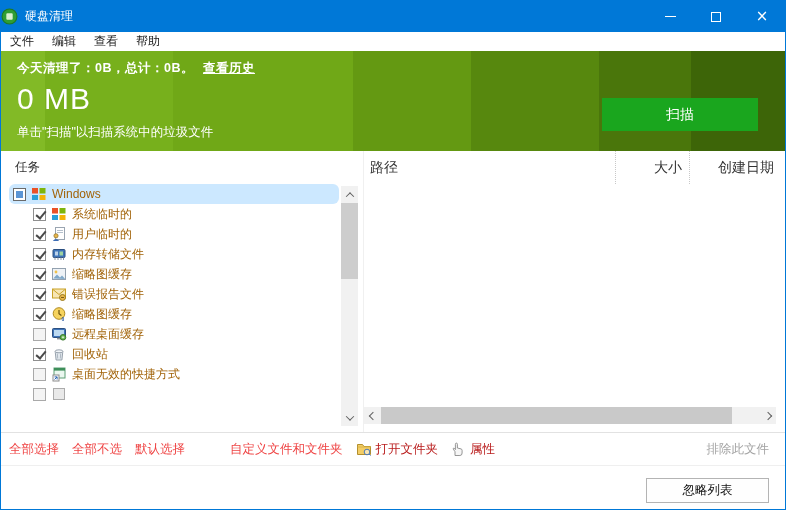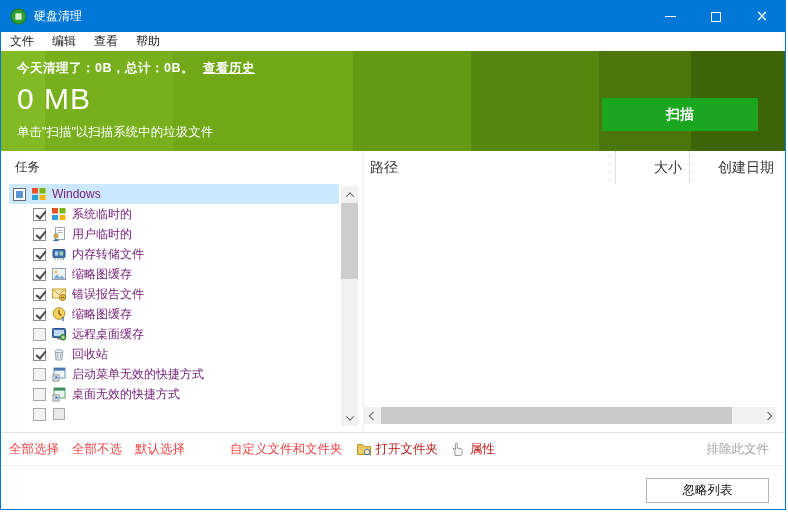--- a/index.html
+++ b/index.html
@@ -1,21 +1,21 @@
 <!DOCTYPE html>
 <html><head>
 <meta charset="utf-8">
 <style>
   * { box-sizing: border-box; margin: 0; padding: 0; }
   html,body { width: 788px; height: 512px; }
   body { font-family: "Liberation Sans", "DejaVu Sans", sans-serif; background: #fff; }
   .window { width: 786px; height: 510px; border: 1px solid #0078d7; display: flex; flex-direction: column; background: #fff; overflow: hidden; }
 
   
-  .titlebar { height: 31px; background: #0078d7; display: flex; align-items: center; padding-left: 9px; color: #fff; flex: none; }
+  .titlebar { height: 31px; background: #0078d7; display: flex; align-items: center; color: #fff; flex: none; }
   .app-icon { width: 17px; height: 17px; margin-right: 7px; flex: none; }
   .app-icon svg { width: 17px; height: 17px; display: block; }
   .title-text { font-size: 12px; }
   .win-btns { margin-left: auto; display: flex; height: 31px; }
   .win-btn { width: 46px; height: 31px; display: flex; align-items: center; justify-content: center; color: #fff; }
   .glyph-min { width: 11px; height: 1px; background: #fff; display: block; }
   .glyph-max { width: 10px; height: 10px; border: 1px solid #fff; display: block; }
   .glyph-close { font-size: 15px; line-height: 1; font-family: "DejaVu Sans", sans-serif; }
 
   
@@ -31,29 +31,29 @@
       #649912 352px, #649912 470px,
       #57880e 470px, #57880e 598px,
       #4a760b 598px, #4a760b 690px,
       #3d6508 690px, #3d6508 100%);
   }
   .banner-line1 { font-size: 12.5px; font-weight: bold; letter-spacing: .5px; }
   .history-link { text-decoration: underline; margin-left: 9px; cursor: pointer; font-weight: bold; }
   .banner-size { font-size: 30px; font-weight: normal; margin-top: 5px; letter-spacing: 1px; }
   .banner-hint { font-size: 12.5px; margin-top: 8px; }
   .scan-button { position: absolute; right: 27px; top: 47px; width: 156px; height: 33px; background: #1aa61e;
-    color: #fff; font-size: 14px; display: flex; align-items: center; justify-content: center; cursor: pointer; font-weight: bold; }
+    color: #fff; font-size: 14px; display: flex; align-items: center; justify-content: center; cursor: pointer; }
 
   
   .content { height: 281px; flex: none; display: flex; padding: 0 8px; background: #fff; }
 
   .left-panel { width: 349px; flex: none; position: relative; display: flex; flex-direction: column; }
   .panel-header { height: 33px; display: flex; align-items: center; font-size: 12.5px; color: #333; padding-left: 6px; flex: none; }
   .tree { height: 248px; overflow: hidden; padding-right: 19px; position: relative; }
-  .trow { height: 20px; display: flex; align-items: center; font-size: 12px; color: #701a75; cursor: default; }
+  .trow { height: 20px; display: flex; align-items: center; font-size: 12px; color: #a16207; cursor: default; border-radius: 6px; }
   .trow.sel { background: #cce8ff; }
   .cb { width: 13px; height: 13px; border: 1px solid #8f8f8f; background: #fff; margin-right: 5px; position: relative; flex: none; }
   .cb.off { background: #f4f4f4; border-color: #a9a9a9; }
   .cb.on::after { content: ""; position: absolute; left: 3.5px; top: 0.5px; width: 4px; height: 8px;
     border: solid #4a4a4a; border-width: 0 2px 2px 0; transform: rotate(40deg); }
   .cb.mixed { border-color: #6a6a6a; }
   .cb.mixed::after { content: ""; position: absolute; left: 2px; top: 2px; right: 2px; bottom: 2px; background: #5b95d5; }
   .ico { width: 16px; height: 16px; margin-right: 5px; flex: none; }
   .ico svg { width: 16px; height: 16px; display: block; }
   .tlabel { white-space: nowrap; }
@@ -242,32 +242,20 @@
           <div class="trow" style="padding-left: 24px;">
             <span class="cb on"></span>
             <span class="ico">
               <svg viewBox="0 0 16 16">
                 <path d="M4.2 5.5 h7.6 l-.9 8.5 h-5.8z" fill="#e3e9ee" stroke="#98a2ad"></path>
                 <ellipse cx="8" cy="5.3" rx="3.9" ry="1.5" fill="#f2f5f8" stroke="#98a2ad"></ellipse>
                 <path d="M6.3 7.5 l.4 5 M9.7 7.5 l-.4 5" stroke="#aeb8c2"></path>
               </svg>
             </span>
             <span class="tlabel">回收站</span>
-          </div>
-          <div class="trow" style="padding-left: 24px;">
-            <span class="cb off"></span>
-            <span class="ico">
-              <svg viewBox="0 0 16 16">
-                <rect x="3" y="2" width="11" height="10" fill="#eef4fb" stroke="#6f92c0"></rect>
-                <rect x="3" y="2" width="11" height="2.6" fill="#4c79b4"></rect>
-                <rect x="2" y="9" width="6" height="6" fill="#fff" stroke="#8b8b8b"></rect>
-                <path d="M3.5 13.5 l2.6-2.6 M6.1 13.5 v-2.6 h-2.6" stroke="#2f67b3" fill="none"></path>
-              </svg>
-            </span>
-            <span class="tlabel">启动菜单无效的快捷方式</span>
           </div>
           <div class="trow" style="padding-left: 24px;">
             <span class="cb off"></span>
             <span class="ico">
               <svg viewBox="0 0 16 16">
                 <rect x="3" y="2" width="11" height="10" fill="#eaf7ef" stroke="#5c9e74"></rect>
                 <rect x="3" y="2" width="11" height="2.6" fill="#3e8f5a"></rect>
                 <rect x="2" y="9" width="6" height="6" fill="#fff" stroke="#8b8b8b"></rect>
                 <path d="M3.5 13.5 l2.6-2.6 M6.1 13.5 v-2.6 h-2.6" stroke="#2f67b3" fill="none"></path>
               </svg>

